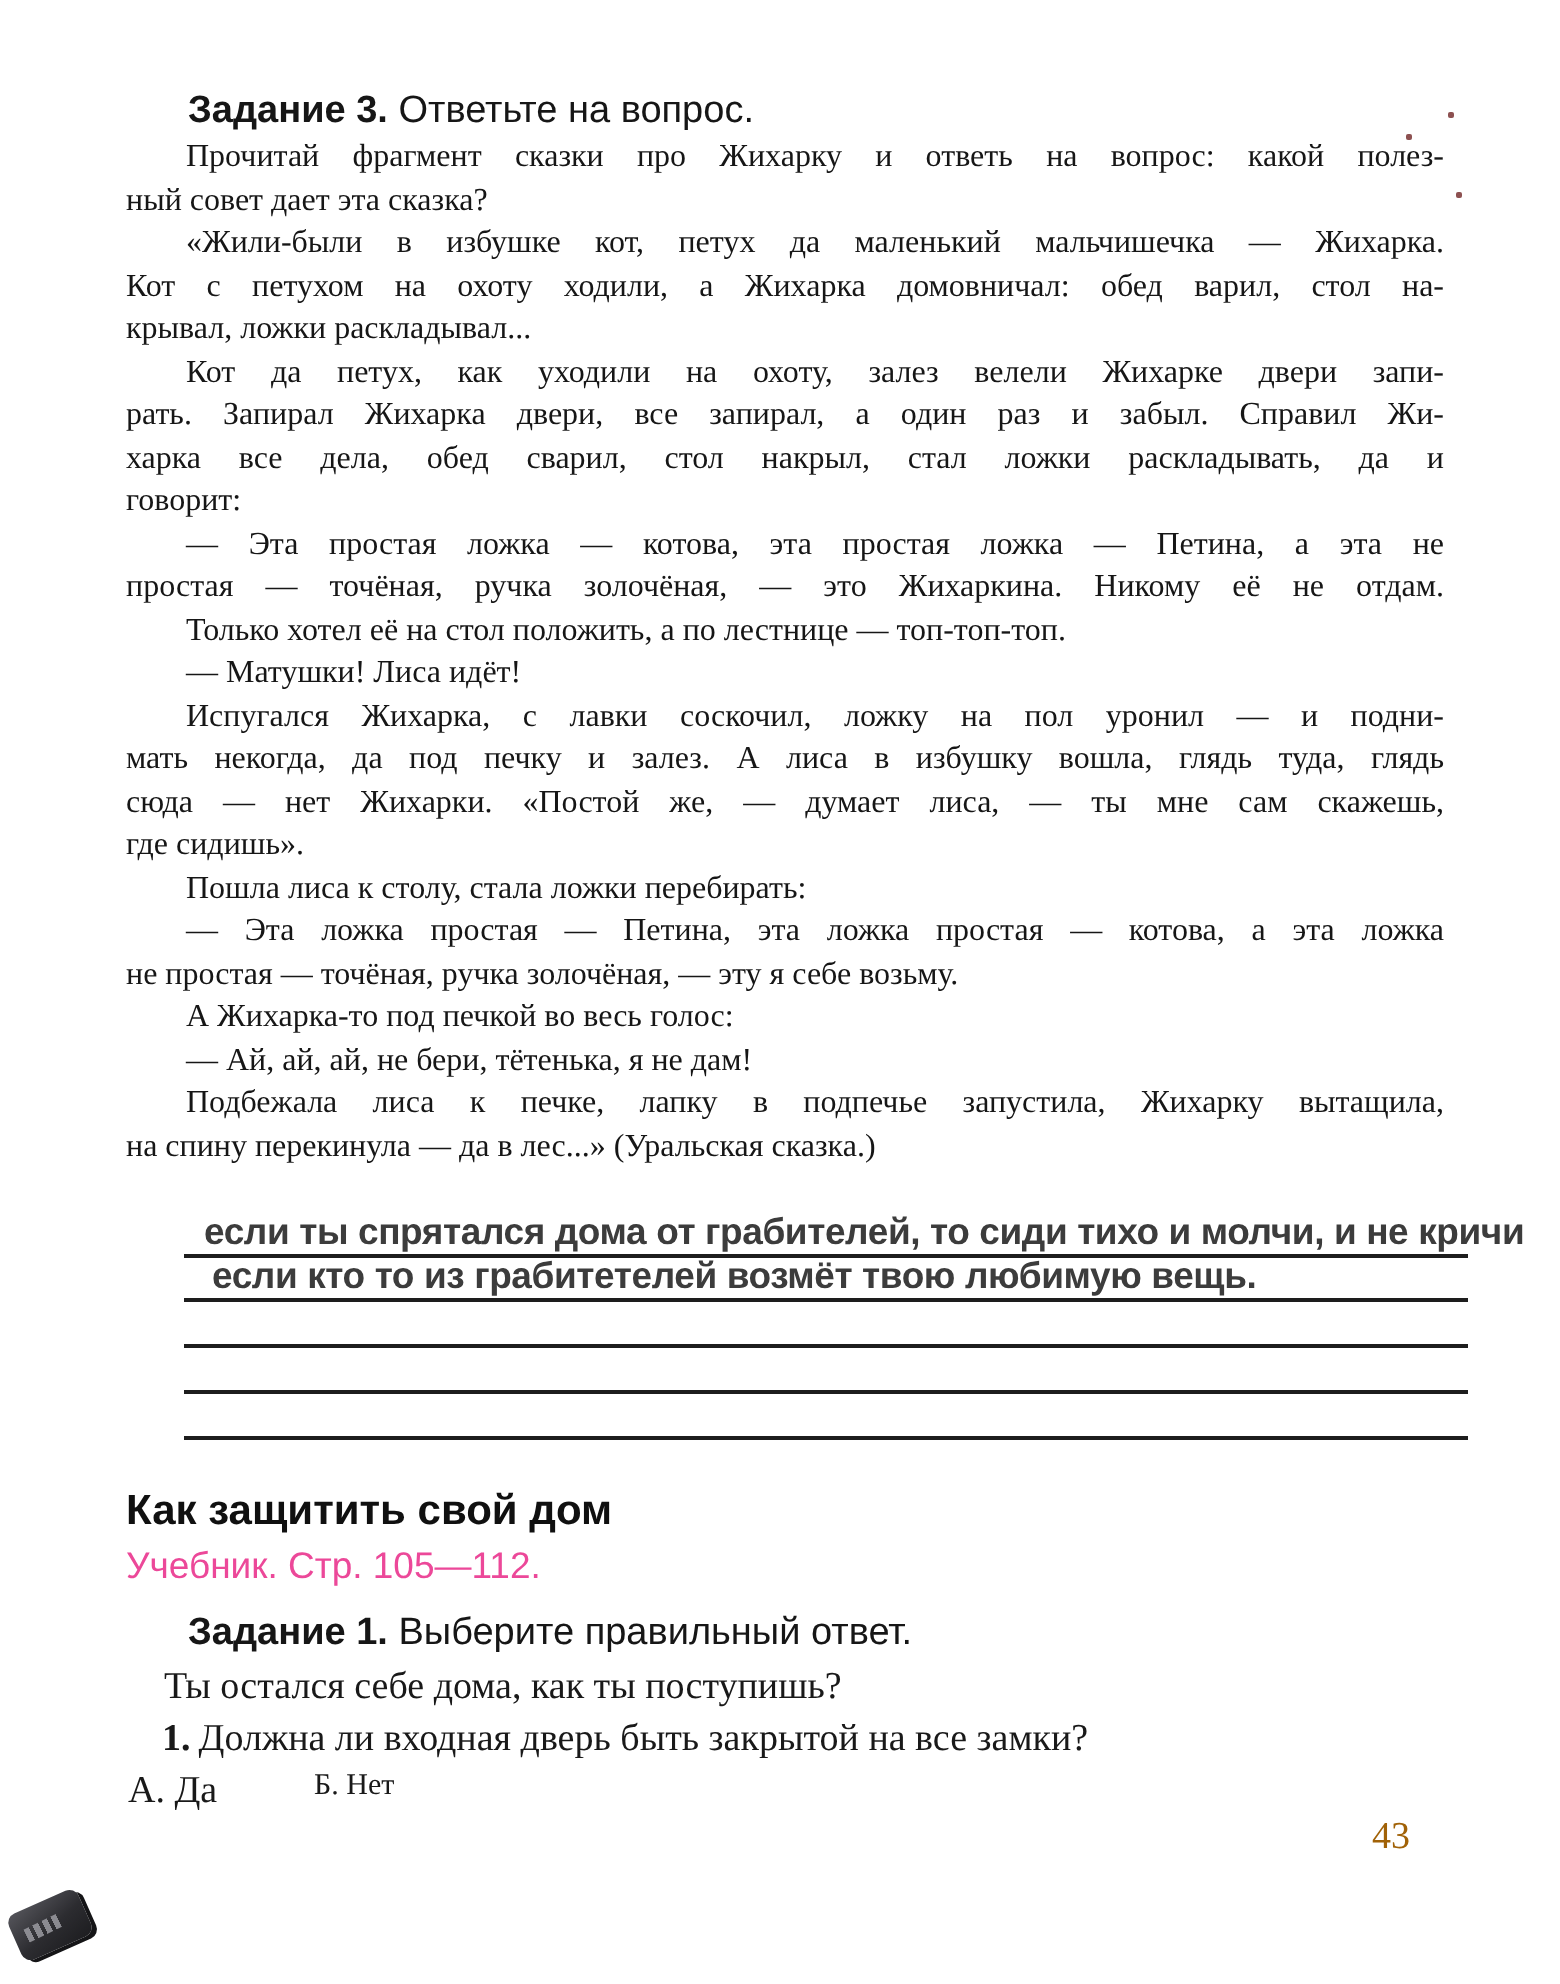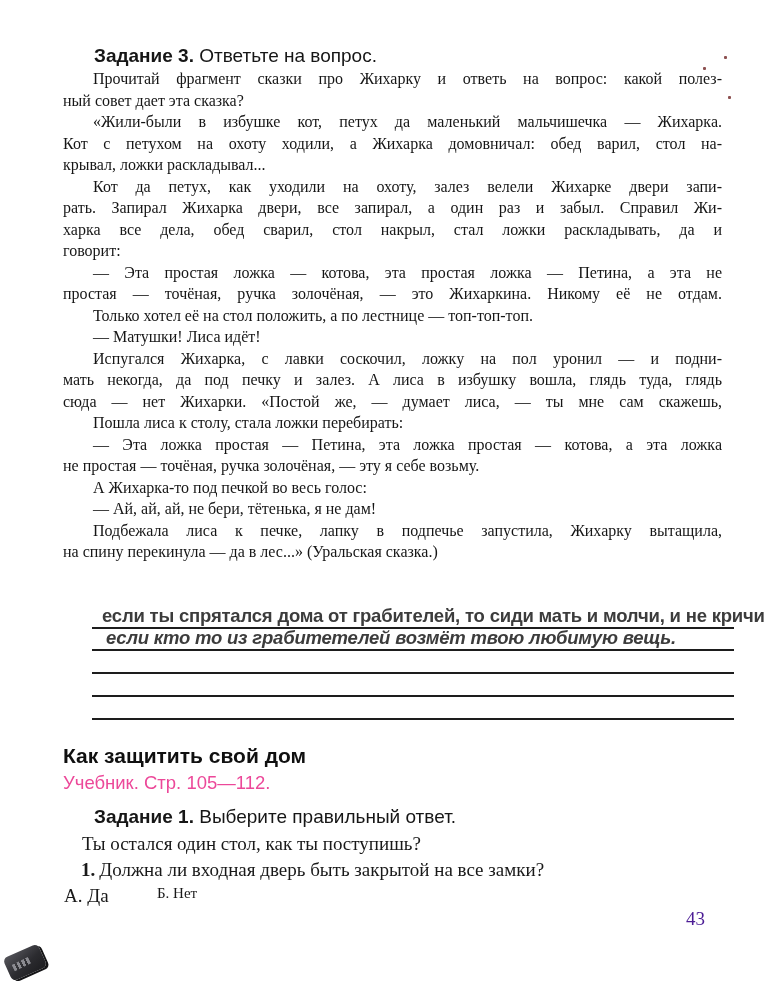--- a/index.html
+++ b/index.html
@@ -34,40 +34,40 @@
   .ans.r1 { top:599px; height:28px; }
   .ans.r2 { top:629px; height:20px; }
   .ans.r3 { top:651px; height:21px; }
   .ans.r4 { top:674px; height:21px; }
   .ans.r5 { top:697px; height:21px; }
   .hw {
     position:absolute; bottom:0px; left:10px; white-space:nowrap;
     font-family:"Liberation Sans","DejaVu Sans",sans-serif;
     font-weight:bold; font-size:18.5px; letter-spacing:-0.2px; color:#3c3c3c;
   }
-  .ans.r2 .hw { left:14px;font-style:italic; }
+  .ans.r2 .hw { left:14px; }
 
   
   .sec-title {
     position:absolute; left:63px; top:744px;
     font-family:"Liberation Sans","DejaVu Sans",sans-serif;
     font-weight:bold; font-size:21px; color:#101010;
   }
   .sec-sub {
     position:absolute; left:63px; top:772px;
     font-family:"Liberation Sans","DejaVu Sans",sans-serif;
     font-size:18.5px; color:#ec4899;
   }
   .intro-line { position:absolute; left:82px; top:833px; font-size:19px; }
   .q-line { position:absolute; left:81px; top:859px; font-size:19px;text-align:center; }
   .q-line .num { font-weight:bold; margin-right:4px; }
   .opt-a { position:absolute; left:64px; top:885px; font-size:19px; }
   .opt-b { position:absolute; left:157px; top:885px; font-size:15px; }
 
-  .page-num { position:absolute; left:686px; top:908px; font-size:19px; color:#4c1d95; }
+  .page-num { position:absolute; left:686px; top:908px; font-size:19px; color:#a16207; }
 
   
   .eraser {
     position:absolute; left:6px; top:950px; width:38px; height:25px;
     background:linear-gradient(160deg,#55555b 0%,#2c2c30 55%,#1d1d20 100%);
     border-radius:5px; transform:rotate(-24deg);
     box-shadow:2px 2px 0 #151517;
   }
   .eraser::after {
     content:""; position:absolute; left:6px; top:9px; width:18px; height:7px;
@@ -98,48 +98,49 @@
       <div class="tl f">рать. Запирал Жихарка двери, все запирал, а один раз и забыл. Справил Жи-</div>
       <div class="tl f">харка все дела, обед сварил, стол накрыл, стал ложки раскладывать, да и</div>
       <div class="tl">говорит:</div>
       <div class="tl i f">— Эта простая ложка — котова, эта простая ложка — Петина, а эта не</div>
       <div class="tl f">простая — точёная, ручка золочёная, — это Жихаркина. Никому её не отдам.</div>
       <div class="tl i">Только хотел её на стол положить, а по лестнице — топ-топ-топ.</div>
       <div class="tl i">— Матушки! Лиса идёт!</div>
       <div class="tl i f">Испугался Жихарка, с лавки соскочил, ложку на пол уронил — и подни-</div>
       <div class="tl f">мать некогда, да под печку и залез. А лиса в избушку вошла, глядь туда, глядь</div>
       <div class="tl f">сюда — нет Жихарки. «Постой же, — думает лиса, — ты мне сам скажешь,</div>
+      <div class="tl">где сидишь».</div>
       <div class="tl i">Пошла лиса к столу, стала ложки перебирать:</div>
       <div class="tl i f">— Эта ложка простая — Петина, эта ложка простая — котова, а эта ложка</div>
       <div class="tl">не простая — точёная, ручка золочёная, — эту я себе возьму.</div>
       <div class="tl i">А Жихарка-то под печкой во весь голос:</div>
       <div class="tl i">— Ай, ай, ай, не бери, тётенька, я не дам!</div>
       <div class="tl i f">Подбежала лиса к печке, лапку в подпечье запустила, Жихарку вытащила,</div>
       <div class="tl">на спину перекинула — да в лес...» (Уральская сказка.)</div>
     </div>
 
   <div class="ans r1">
-    <span class="hw">если ты спрятался дома от грабителей, то сиди мать и молчи, и не кричи</span>
+    <span class="hw">если ты спрятался дома от грабителей, то сиди тихо и молчи, и не кричи</span>
   </div>
   <div class="ans r2">
     <span class="hw">если кто то из грабитетелей возмёт твою любимую вещь.</span>
   </div>
   <div class="ans r3"></div>
   <div class="ans r4"></div>
   <div class="ans r5"></div>
 
   <div class="sec-title">Как защитить свой дом</div>
   <div class="sec-sub">Учебник. Стр. 105—112.</div>
 
   <div id="task1-head" class="task-head">
     <span class="b">Задание 1.</span>
     <span>Выберите правильный ответ.</span>
   </div>
 
-  <div class="intro-line">Ты остался один стол, как ты поступишь?</div>
+  <div class="intro-line">Ты остался себе дома, как ты поступишь?</div>
 
   <div class="q-line">
     <span class="num">1.</span><span>Должна ли входная дверь быть закрытой на все замки?</span>
   </div>
 
   <div class="opt-a">А. Да</div>
   <div class="opt-b">Б. Нет</div>
 
   <div class="page-num">43</div>
 

